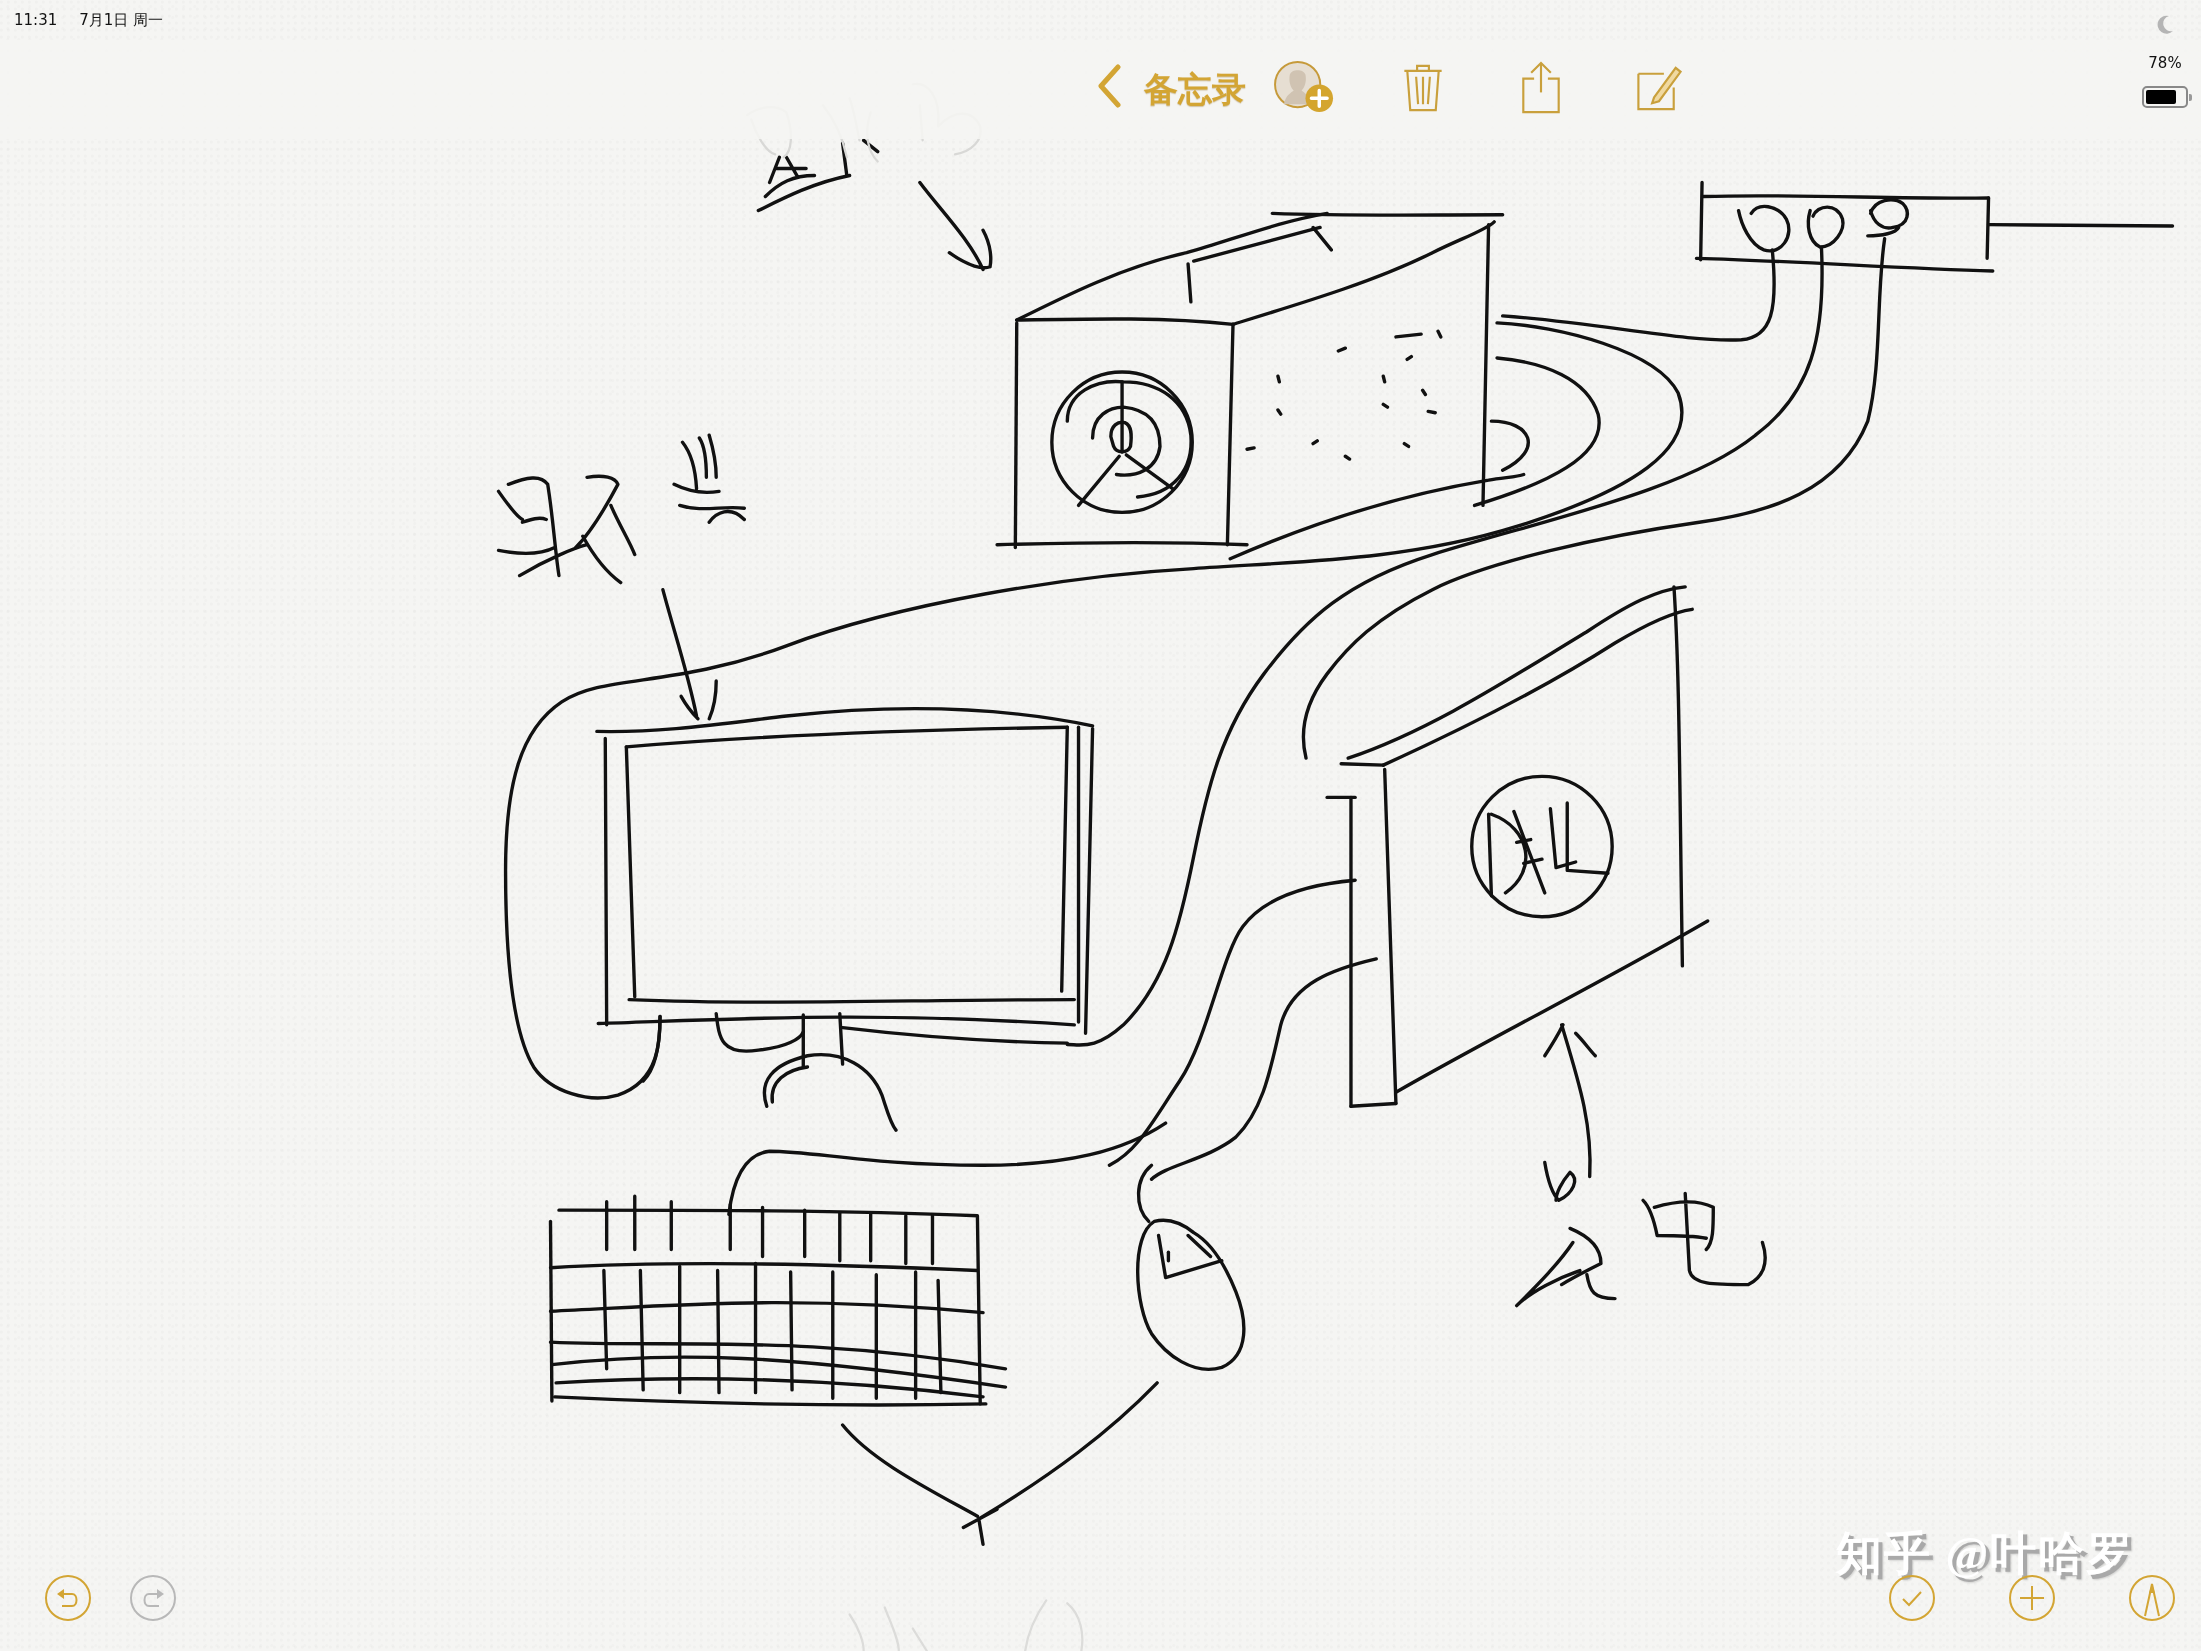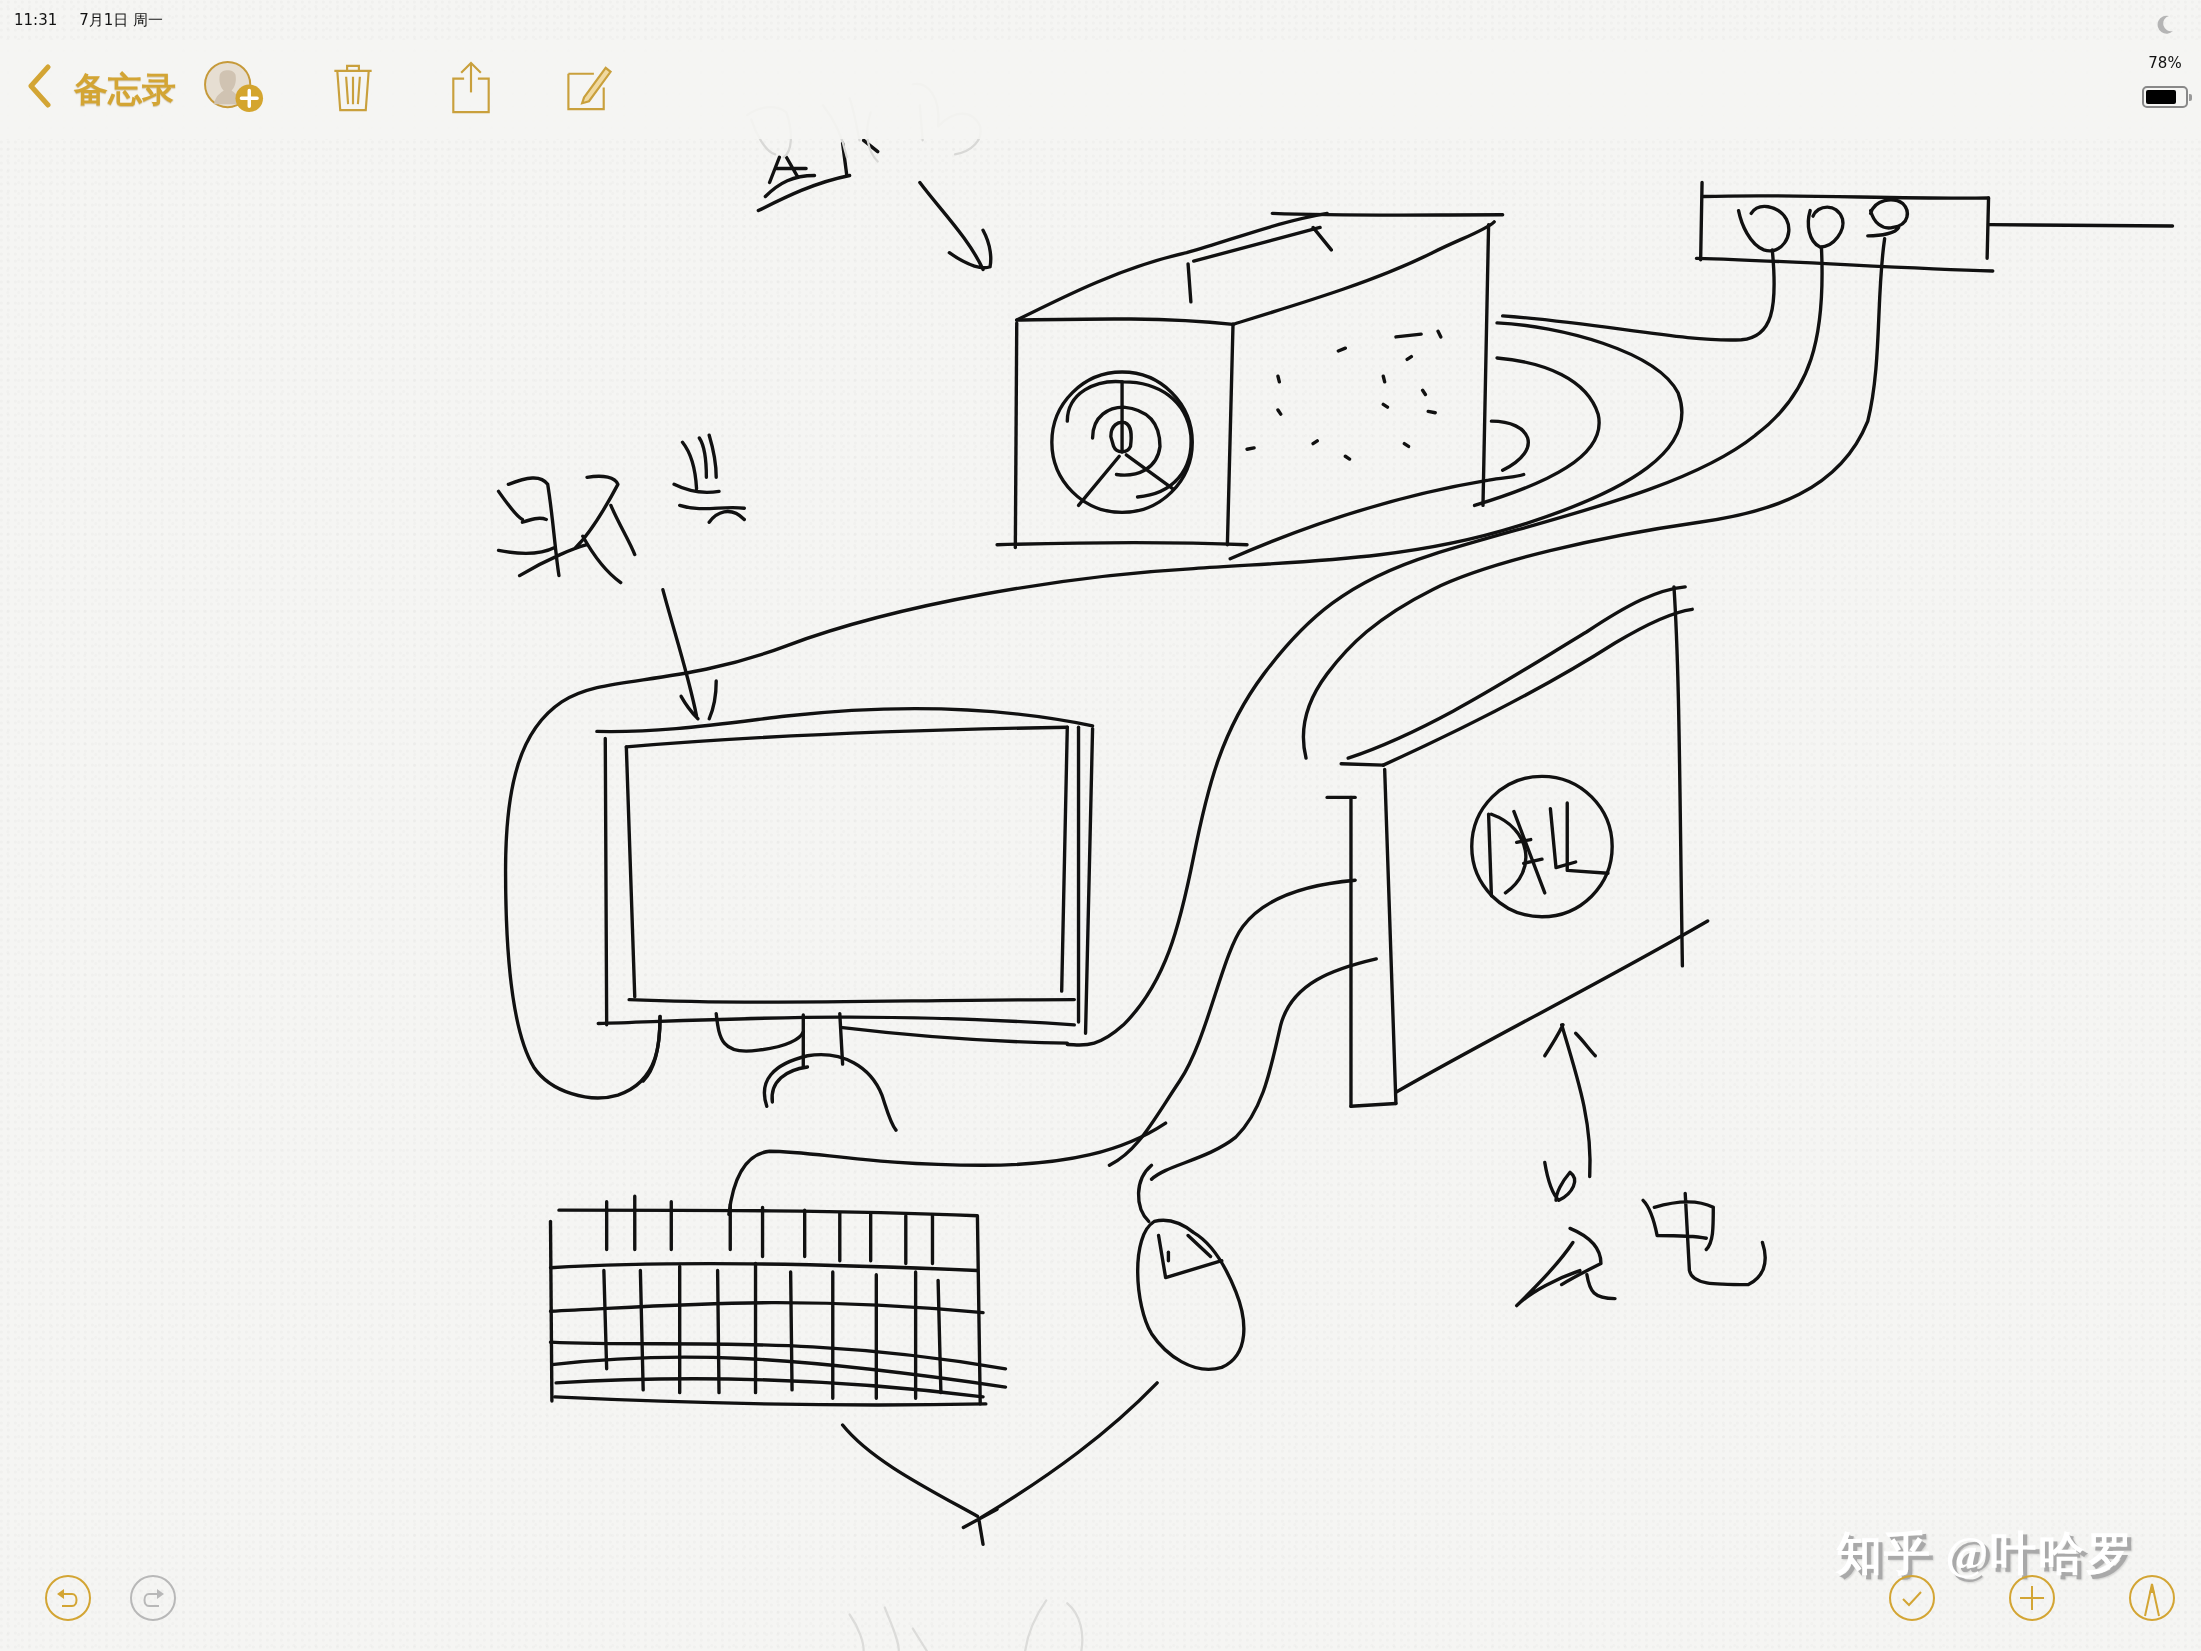--- a/index.html
+++ b/index.html
@@ -30,21 +30,21 @@
     padding: 2px; position: relative;
   }
   .battery::after {
     content: ""; position: absolute; right: -6px; top: 6px; width: 3px; height: 7px;
     background: #999; border-radius: 0 2px 2px 0;
   }
   .battery-fill { height: 100%; background: #000; border-radius: 2px; }
 
   .nav-bar {
     position: absolute; top: 50px; left: 0; width: 1746px; height: 79px;
-    display: flex; align-items: center; justify-content: flex-start;
+    display: flex; align-items: center; justify-content: flex-end;
   }
   .back-button {
     display: flex; align-items: center; gap: 22px; padding-left: 26px; cursor: pointer;
     color: #d3a534; font-size: 34px; font-weight: bold;
     text-shadow: 0 1px 1px rgba(140,100,20,0.35);
   }
   .nav-actions { display: flex; align-items: center; gap: 0; }
   .nav-action { width: 118px; height: 79px; display: flex; align-items: center; justify-content: center; cursor: pointer; }
   .nav-action:last-child { margin-right: 28px; }
 

